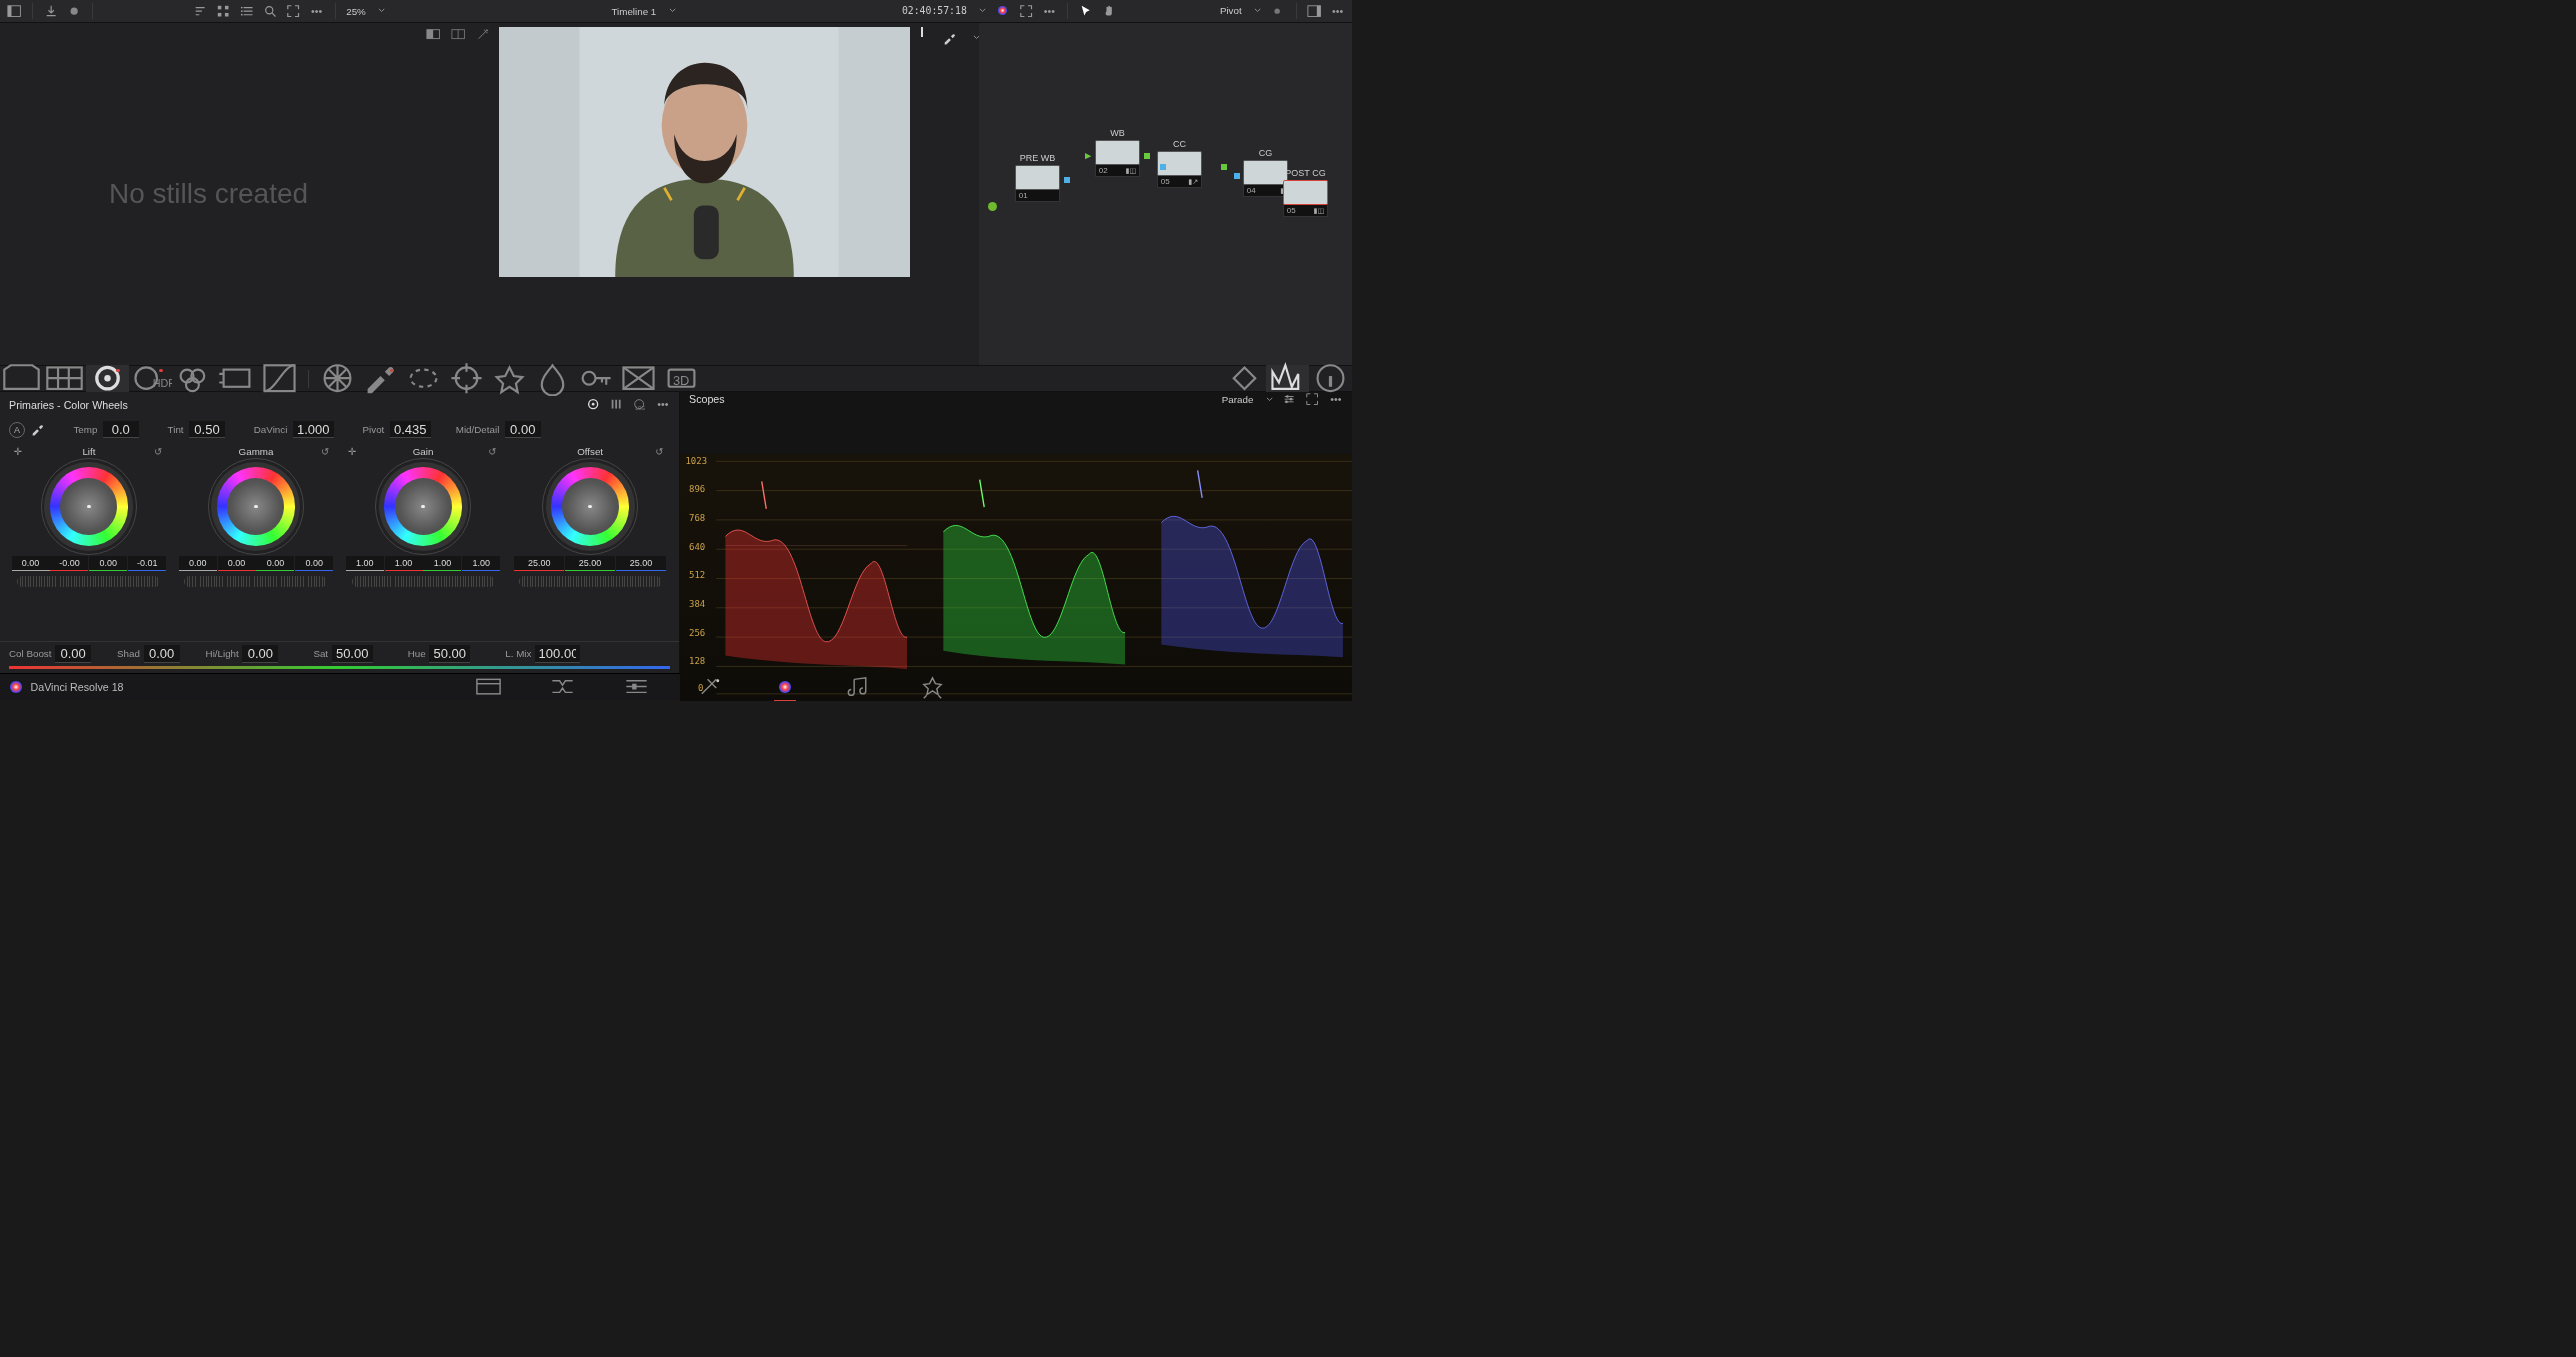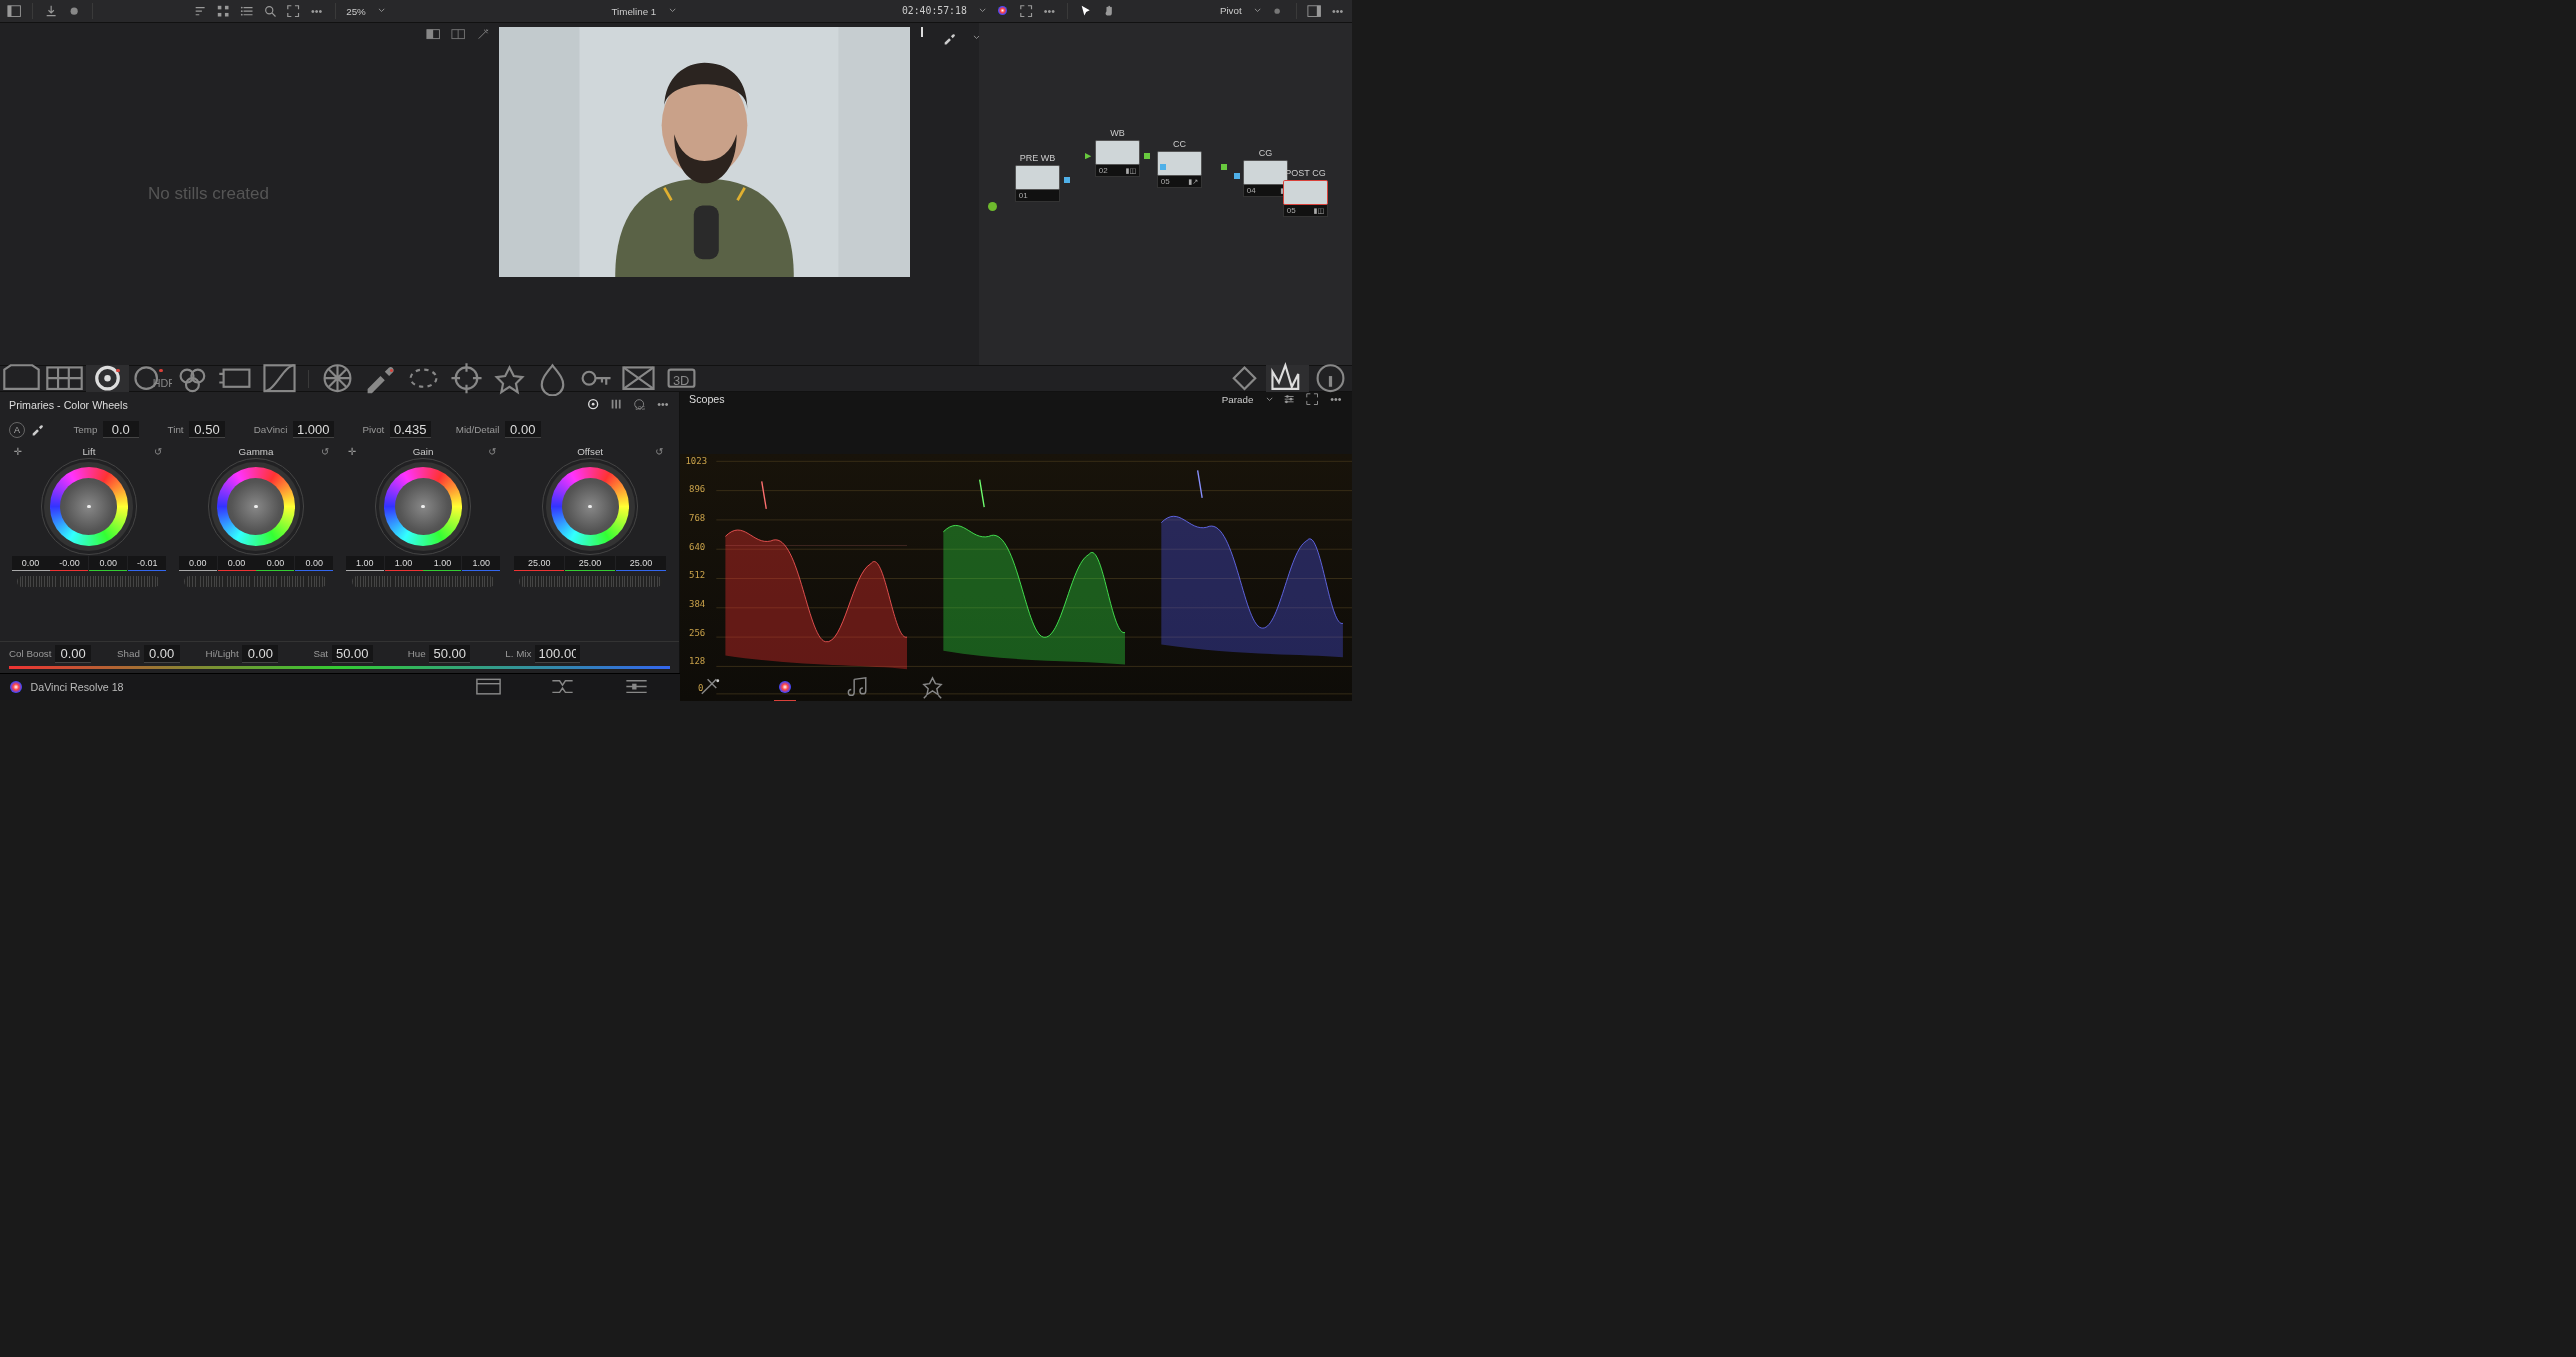--- a/index.html
+++ b/index.html
@@ -5,21 +5,21 @@
 * { margin:0; padding:0; box-sizing:border-box; font-family:Arial,Helvetica,sans-serif; user-select:none; }
 body { background:#1a1a1a; color:#aaa; width:1352px; height:713px; overflow:hidden; font-size:10.7px; }
 .topbar { height:23px; background:#28282a; display:flex; align-items:center; border-bottom:0.9px solid #111; }
 .topbar .grp { display:flex; align-items:center; gap:9px; padding:0 7.2px; }
 .topbar .sep { width:0.9px; height:16px; background:#3a3a3a; margin:0 3.6px; }
 .ico { width:14.3px; height:14.3px; display:flex; align-items:center; justify-content:center; color:#9a9a9a; }
 .ico svg { width:14.3px; height:14.3px; }
 .tiny { font-size:9.8px; color:#ccc; }
 .dropdown-caret { width:7.2px; height:7.2px; margin-left:3.6px; }
 .main-upper { display:flex; height:342px; }
-.gallery { width:417px; background:#212123; display:flex; align-items:center; justify-content:center; color:#555; font-size:17px; }
+.gallery { width:417px; background:#212123; display:flex; align-items:center; justify-content:center; color:#555; font-size:28px; }
 .viewer-col { width:562px; background:#212123; display:flex; flex-direction:row; }
 .viewer-toolbar { height:23px; display:flex; align-items:center; gap:10.7px; padding:0 9px; }
 .viewer { flex:1; display:flex; align-items:flex-start; justify-content:center; padding-top:3.6px; }
 .viewer-inner { width:411px; height:250px; background:#cfd6d8; position:relative; overflow:hidden; }
 .scrub { height:18px; display:flex; align-items:center; padding:0 10.7px; }
 .scrub-track { flex:1; height:1.8px; background:#555; position:relative; }
 .scrub-head { position:absolute; top:-4.5px; left:13%; width:1.8px; height:10.7px; background:#ddd; }
 .transport { height:30px; display:flex; align-items:center; padding:0 10.7px; gap:12.5px; }
 .transport .spacer { flex:1; }
 .tc { font-size:12.5px; color:#ddd; font-family:monospace; letter-spacing:0.9px; }

